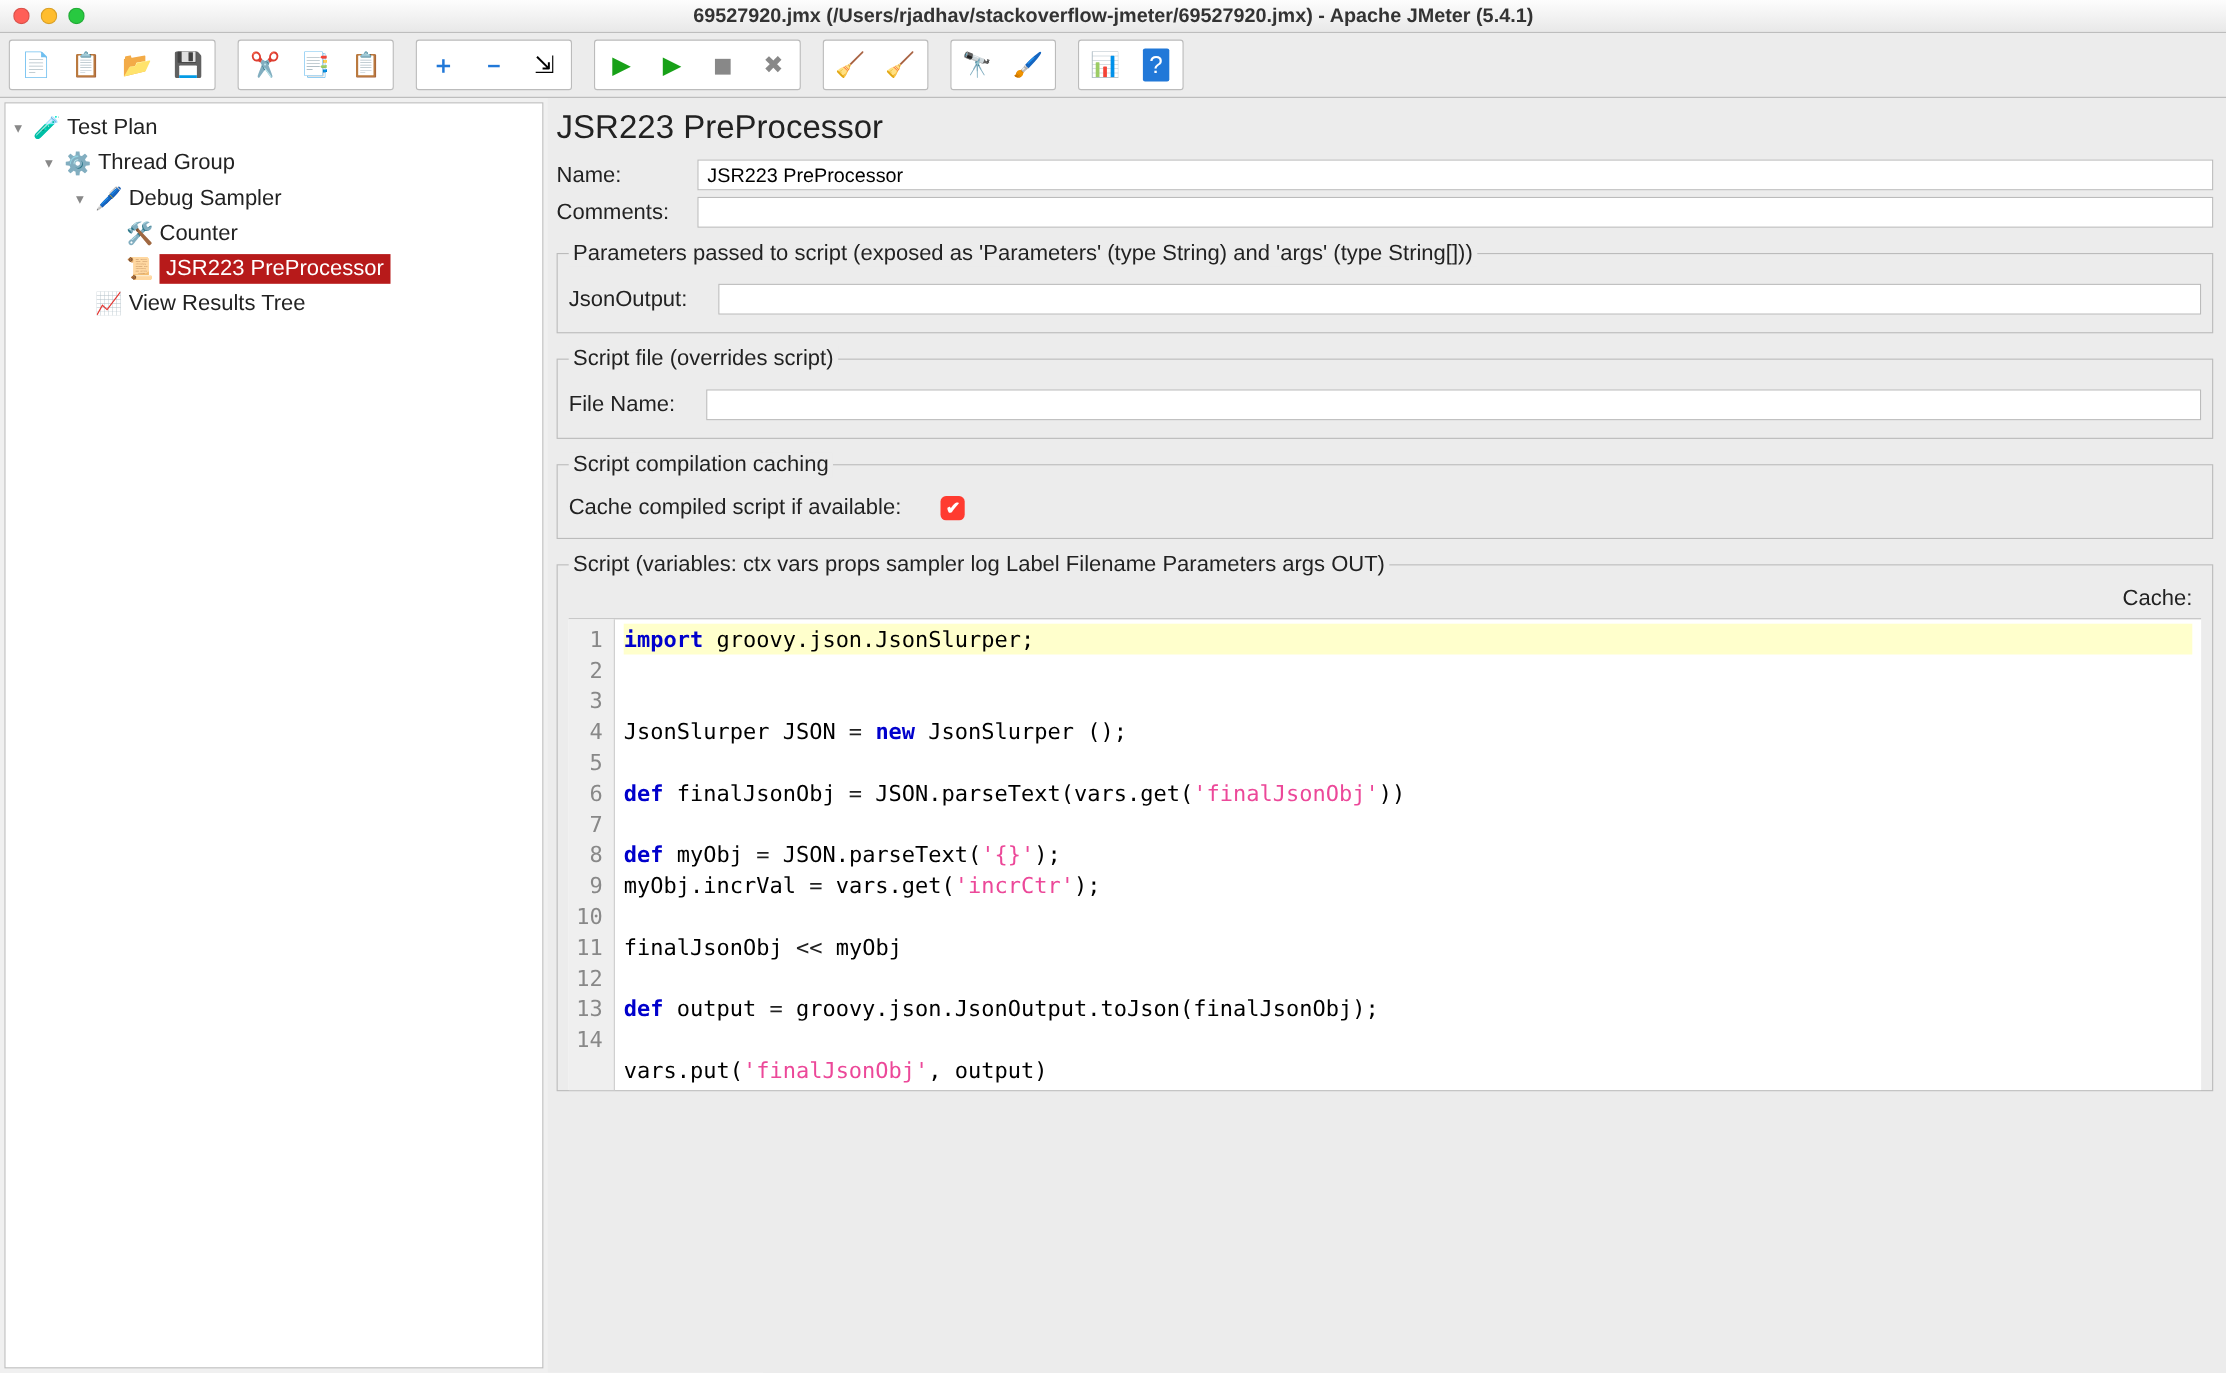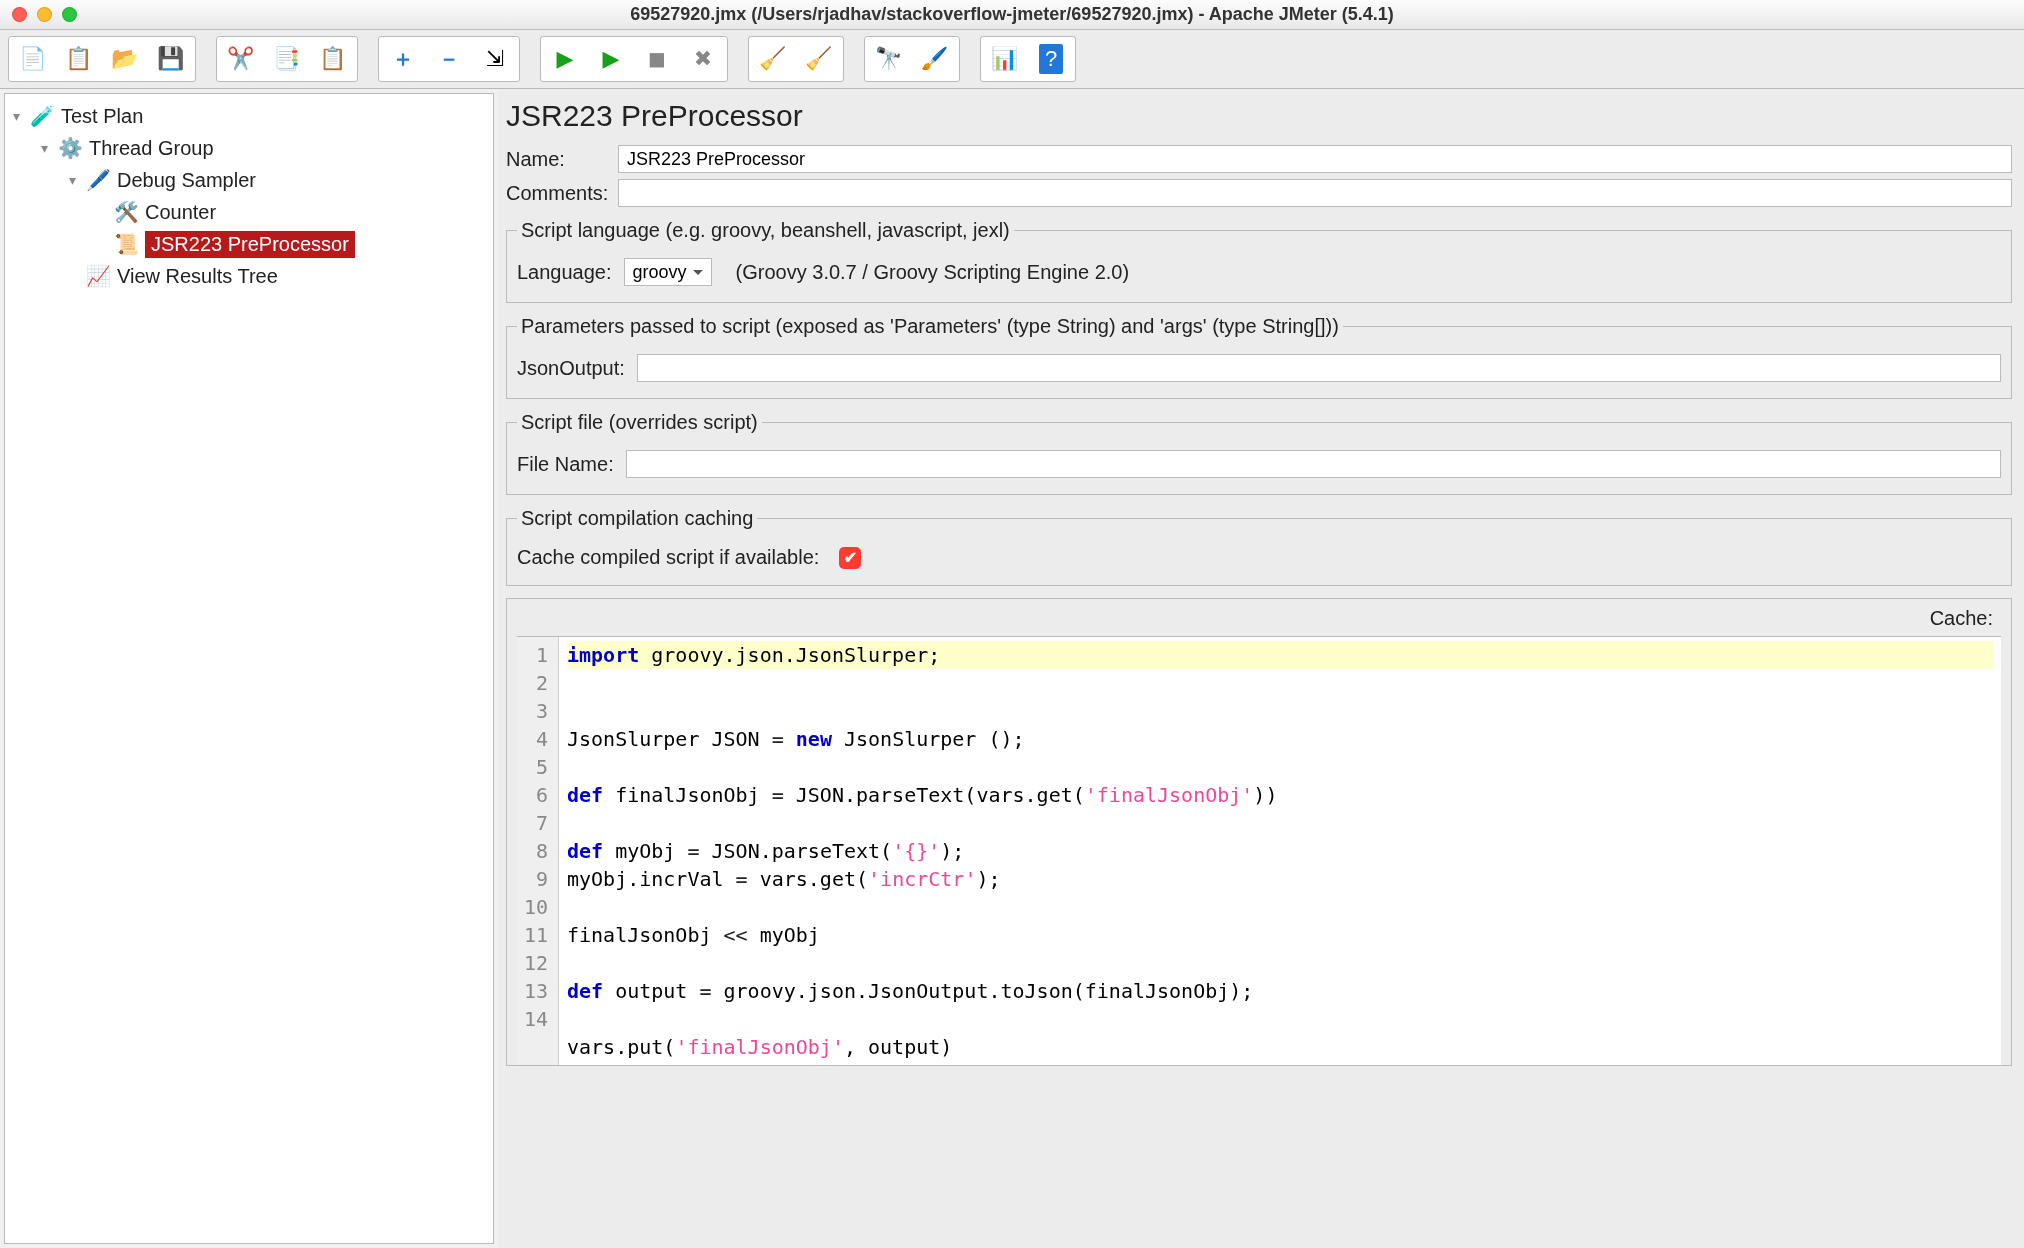--- a/index.html
+++ b/index.html
@@ -68,21 +68,21 @@
   .tree-row.selected .label-sel {
     background: #b71a1a; color: #fff; padding: 2px 6px;
   }
   .right-panel {
     flex: 1;
     padding: 10px 12px 0 8px;
     overflow: auto;
     background: #ececec;
   }
   .panel-title { font-size: 30px; color: #222; margin-bottom: 12px; }
-  .form-row { display: flex; align-items: center; margin: 6px 0; gap: 12px; }
+  .form-row { display: flex; align-items: center; margin: 6px 0; gap: 28px; }
   .form-label { font-size: 20px; color: #222; }
   .text-input {
     flex: 1;
     height: 28px;
     background: #fff;
     border: 1px solid #bbb;
     padding: 2px 8px;
     font-size: 18px;
   }
   fieldset {
@@ -273,30 +273,20 @@
 
       <div class="form-row">
         <div class="form-label" style="width:100px;">Name:</div>
         <input class="text-input" value="JSR223 PreProcessor" style="">
       </div>
       <div class="form-row">
         <div class="form-label" style="width:100px;">Comments:</div>
         <input class="text-input" style="">
       </div>
 
-      <fieldset>
-        <legend>Script language (e.g. groovy, beanshell, javascript, jexl)</legend>
-        <div class="form-row">
-          <div class="form-label">Language:</div>
-          <div class="combo">
-              <span>groovy</span>
-            </div>
-          <div class="lang-desc">(Groovy 3.0.7 / Groovy Scripting Engine 2.0)</div>
-        </div>
-      </fieldset>
 
       <fieldset>
         <legend>Parameters passed to script (exposed as 'Parameters' (type String) and 'args' (type String[]))</legend>
         <div class="form-row">
           <div class="form-label">JsonOutput:</div>
           <input class="text-input" style="">
         </div>
       </fieldset>
 
       <fieldset>
@@ -309,20 +299,21 @@
 
       <fieldset>
         <legend>Script compilation caching</legend>
         <div class="form-row">
           <div class="form-label">Cache compiled script if available:</div>
           <div class="checkbox-mark">✔</div>
         </div>
       </fieldset>
 
       <fieldset style="padding-bottom:0;">
+        <legend>Script (variables: ctx vars props sampler log Label Filename Parameters args OUT)</legend>
         <div class="script-header-right">Cache:</div>
         <div class="code-area">
           <div class="gutter">
 <div>1</div>
               <div>2</div>
               <div>3</div>
               <div>4</div>
               <div>5</div>
               <div>6</div>
               <div>7</div>

